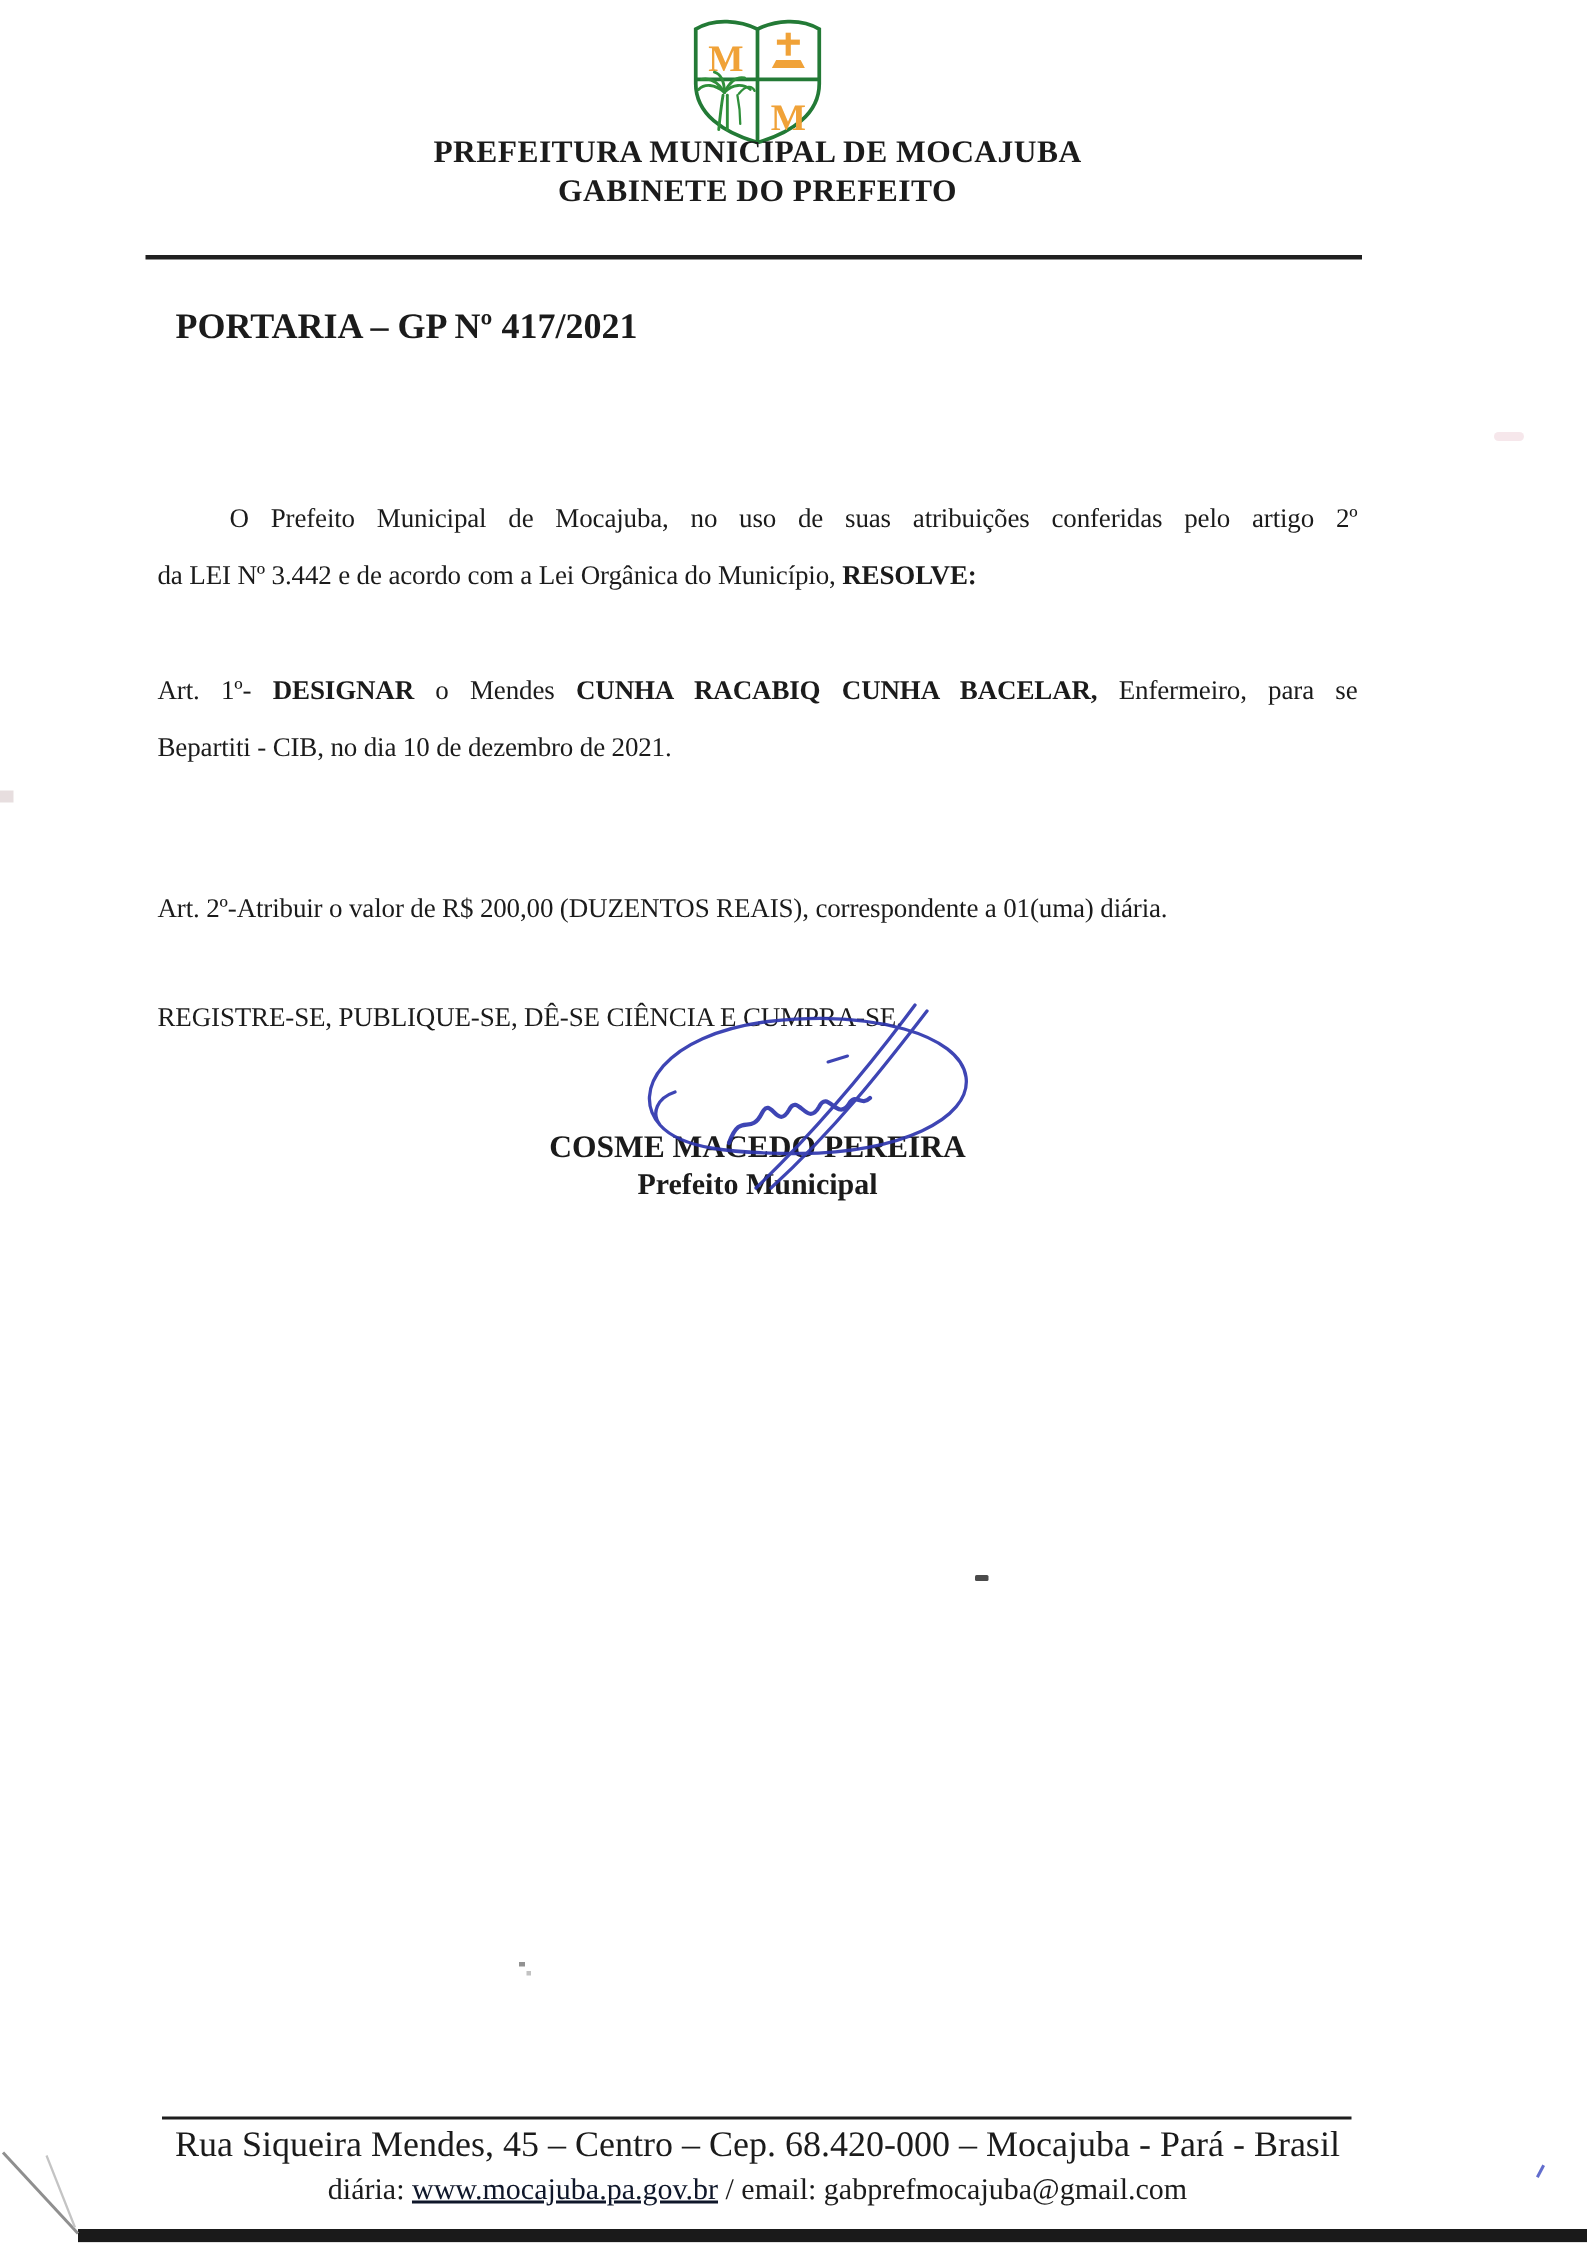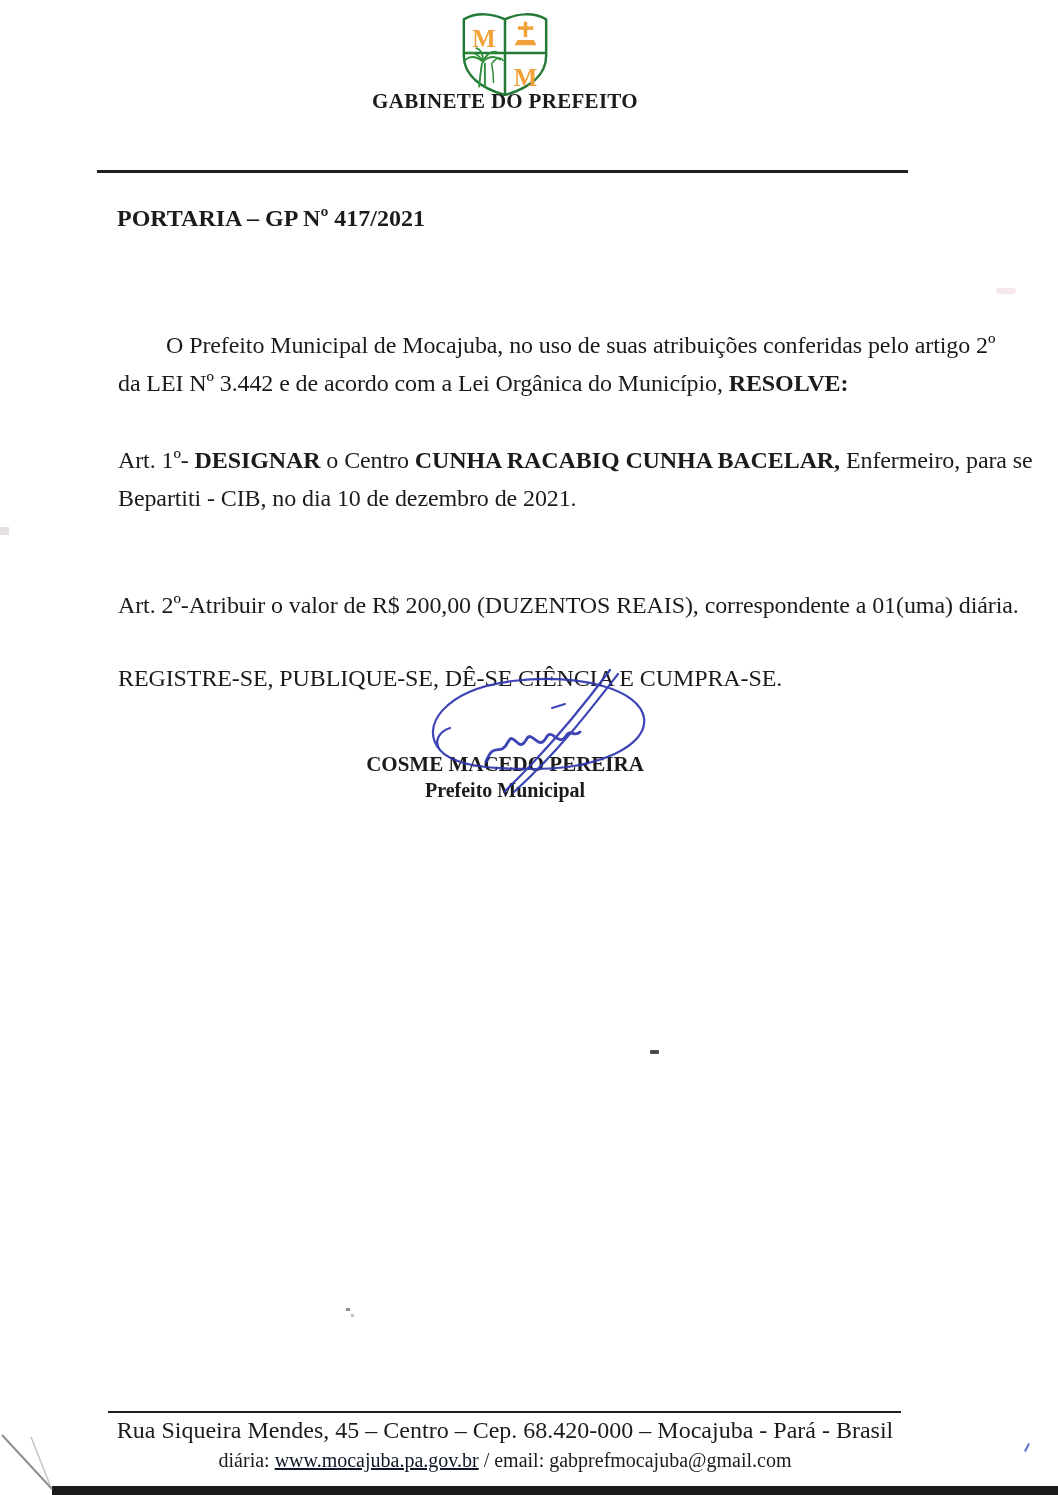--- a/index.html
+++ b/index.html
@@ -14,21 +14,21 @@
   .crest-wrap { top:6px; text-align:center; }
   .crest { width:96px; height:90px; }
   .org-lines { top:88px; text-align:center; font-weight:bold; font-size:21px; line-height:26px; letter-spacing:.3px; }
   .header-rule { position:absolute; left:97px; top:170px; width:811px; height:3px; background:#202020; }
 
   
   .title-row { top:204px; display:flex; justify-content:space-between; font-size:24px; line-height:28px;margin-left:12px; }
   .doc-number { font-weight:bold; }
 
   
-  .para { font-size:24px; letter-spacing:-0.1px;margin-left:13px; }
+  .para { font-size:18px; letter-spacing:-0.1px; }
   .line { height:38px; line-height:38px; white-space:nowrap; }
   .just { text-align:justify; text-align-last:justify; }
   .indent { padding-left:48px; box-sizing:border-box; }
   .b { font-weight:bold; }
 
   .preamble { top:326px; }
   .article1 { top:441px; }
   .article2 { top:586px; }
   .closing  { top:659px; }
 
@@ -78,36 +78,37 @@
         <path d="M27,58 C27,50 24,45 20,44"></path>
         <path d="M27,58 C31,50 36,47 41,48"></path>
         <path d="M27,58 C33,52 40,52 45,56"></path>
         <path d="M37,59 C42,53 46,53 48,57" stroke-width="1.6"></path>
       </g>
       <text x="71.5" y="84" font-size="26" font-weight="bold" fill="#f0a238" text-anchor="middle" font-family="Liberation Serif, serif">M</text>
     </svg>
   </div>
 
   <div class="col org-lines">
+    <div>PREFEITURA MUNICIPAL DE MOCAJUBA</div>
     <div>GABINETE DO PREFEITO</div>
   </div>
   <div class="header-rule"></div>
 
   <div class="col title-row">
     <span class="doc-number">PORTARIA – GP Nº 417/2021</span>
   </div>
 
   <div class="col para preamble">
     <div class="line just indent"><span>O Prefeito Municipal de Mocajuba, no uso de suas atribuições conferidas pelo artigo 2º</span></div>
     <div class="line"><span>da LEI Nº 3.442 e de acordo com a Lei Orgânica do Município, </span><span class="b">RESOLVE:</span></div>
   </div>
 
   <div class="col para article1">
     <div class="line just">
-      <span>Art. 1º- </span><span class="b">DESIGNAR</span><span> o Centro </span><span class="b">CUNHA RACABIQ CUNHA BACELAR,</span><span> Enfermeiro, para se</span>
+      <span>Art. 1º- </span><span class="b">DESIGNAR</span><span> o Mendes </span><span class="b">CUNHA RACABIQ CUNHA BACELAR,</span><span> Enfermeiro, para se</span>
     </div>
     <div class="line"><span>Bepartiti - CIB, no dia 10 de dezembro de 2021.</span></div>
   </div>
 
   <div class="col para article2">
     <div class="line"><span>Art. 2º-Atribuir o valor de R$ 200,00 (DUZENTOS REAIS), correspondente a 01(uma) diária.</span></div>
   </div>
 
   <div class="col para closing">
     <div class="line"><span>REGISTRE-SE, PUBLIQUE-SE, DÊ-SE CIÊNCIA E CUMPRA-SE.</span></div>

